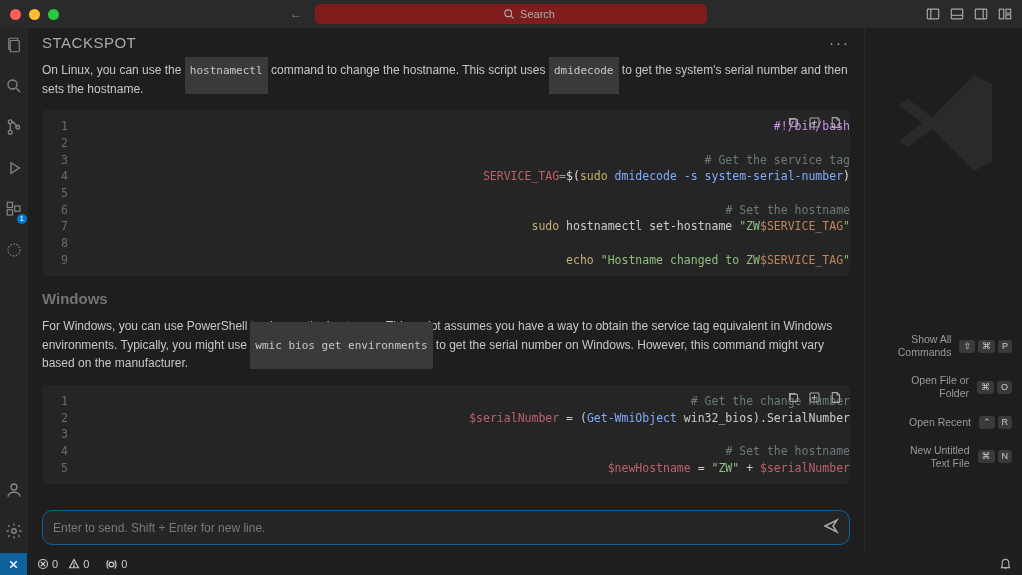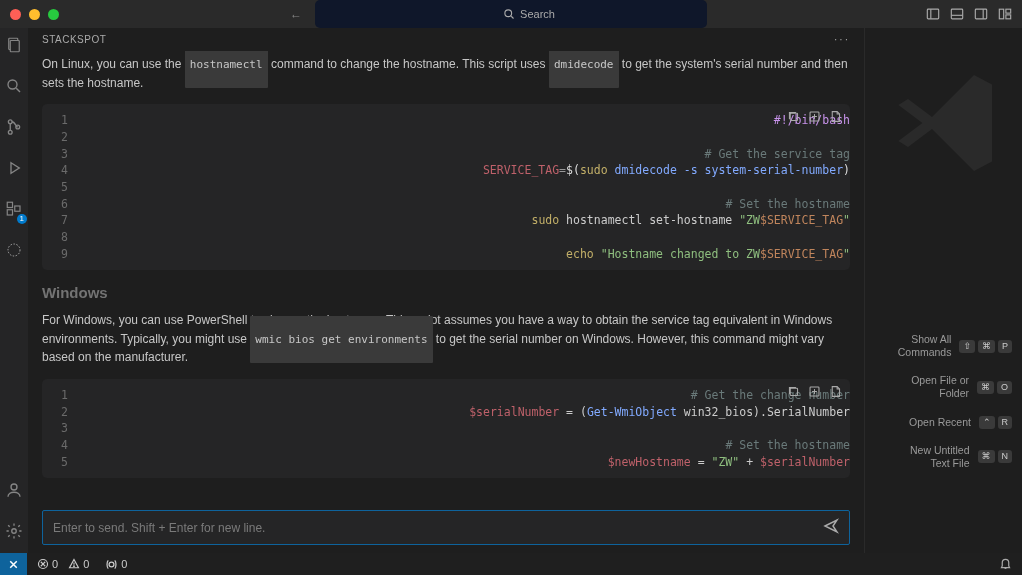--- a/index.html
+++ b/index.html
@@ -24,22 +24,22 @@
 .traffic-light { width: 11px; height: 11px; border-radius: 50%; }
 .tl-red { background: #ff5f56; }
 .tl-yellow { background: #ffbd2e; }
 .tl-green { background: #27c93f; }
 .nav-arrows { position: absolute; left: 290px; display: flex; gap: 12px; color: #888; }
 .search-box {
   position: absolute;
   left: 50%;
   transform: translateX(-50%);
   width: 392px;
-  height: 28px;
-  background: #0f172a;
+  height: 20px;
+  background: #7f1d1d;
   border-radius: 5px;
   display: flex;
   align-items: center;
   justify-content: center;
   gap: 5px;
   color: #aaa;
   font-size: 11px;
   padding-left: 36px;
 }
 .titlebar-right { position: absolute; right: 10px; display: flex; gap: 10px; color: #aaa; }
@@ -67,21 +67,21 @@
   font-size: 8px;
   padding: 0 3px;
   line-height: 10px;
 }
 .content-col { flex: 1; display: flex; flex-direction: column; background: #1e1e1e; overflow: hidden;}
 .panel-header {
   display:flex;
   align-items:flex-start;
   justify-content:space-between;
   padding: 6px 14px;
-  font-size:10px;
+  font-size:15px;
   letter-spacing:0.5px;
   color:#aaa;
 }
 .panel-body { padding: 4px 14px 6px 14px; overflow-y: auto; flex:1; }
 .h1 { font-size: 17px; font-weight: 600; color: #fff; margin: 10px 0 12px; }
 .h2 { font-size: 15px; font-weight: 600; color: #737373; margin: 14px 0 10px; }
 .para { font-size: 12px; color: #c7c7c7; line-height: 1.55; }
 .inline-code {
   background: #3a3a3a;
   padding: 17px 5px;
@@ -118,21 +118,21 @@
 .tk-op { color: #999; }
 .tk-cmd { color: #c2af68; }
 .tk-kw2 { color: #82aaff; }
 .tk-str { color: #8fbf7f; }
 .tk-ivar { color: #c0855c; }
 .tk-num { color:#ddd; }
 .tk-psvar { color:#bf616a; }
 .input-row {
   margin: 4px 14px 8px 14px;
   border: 1px solid #0e639c;
-  border-radius: 2px;
+  border-radius: 10px;
   display: flex;
   align-items: center;
   padding: 7px 10px;
   background: #252526;
 }
 .input-row input {
   flex:1; background: transparent; border: none; outline: none;
   color: #ccc; font-size: 12px;
 }
 .input-row input::placeholder { color: #7a7a7a; }

